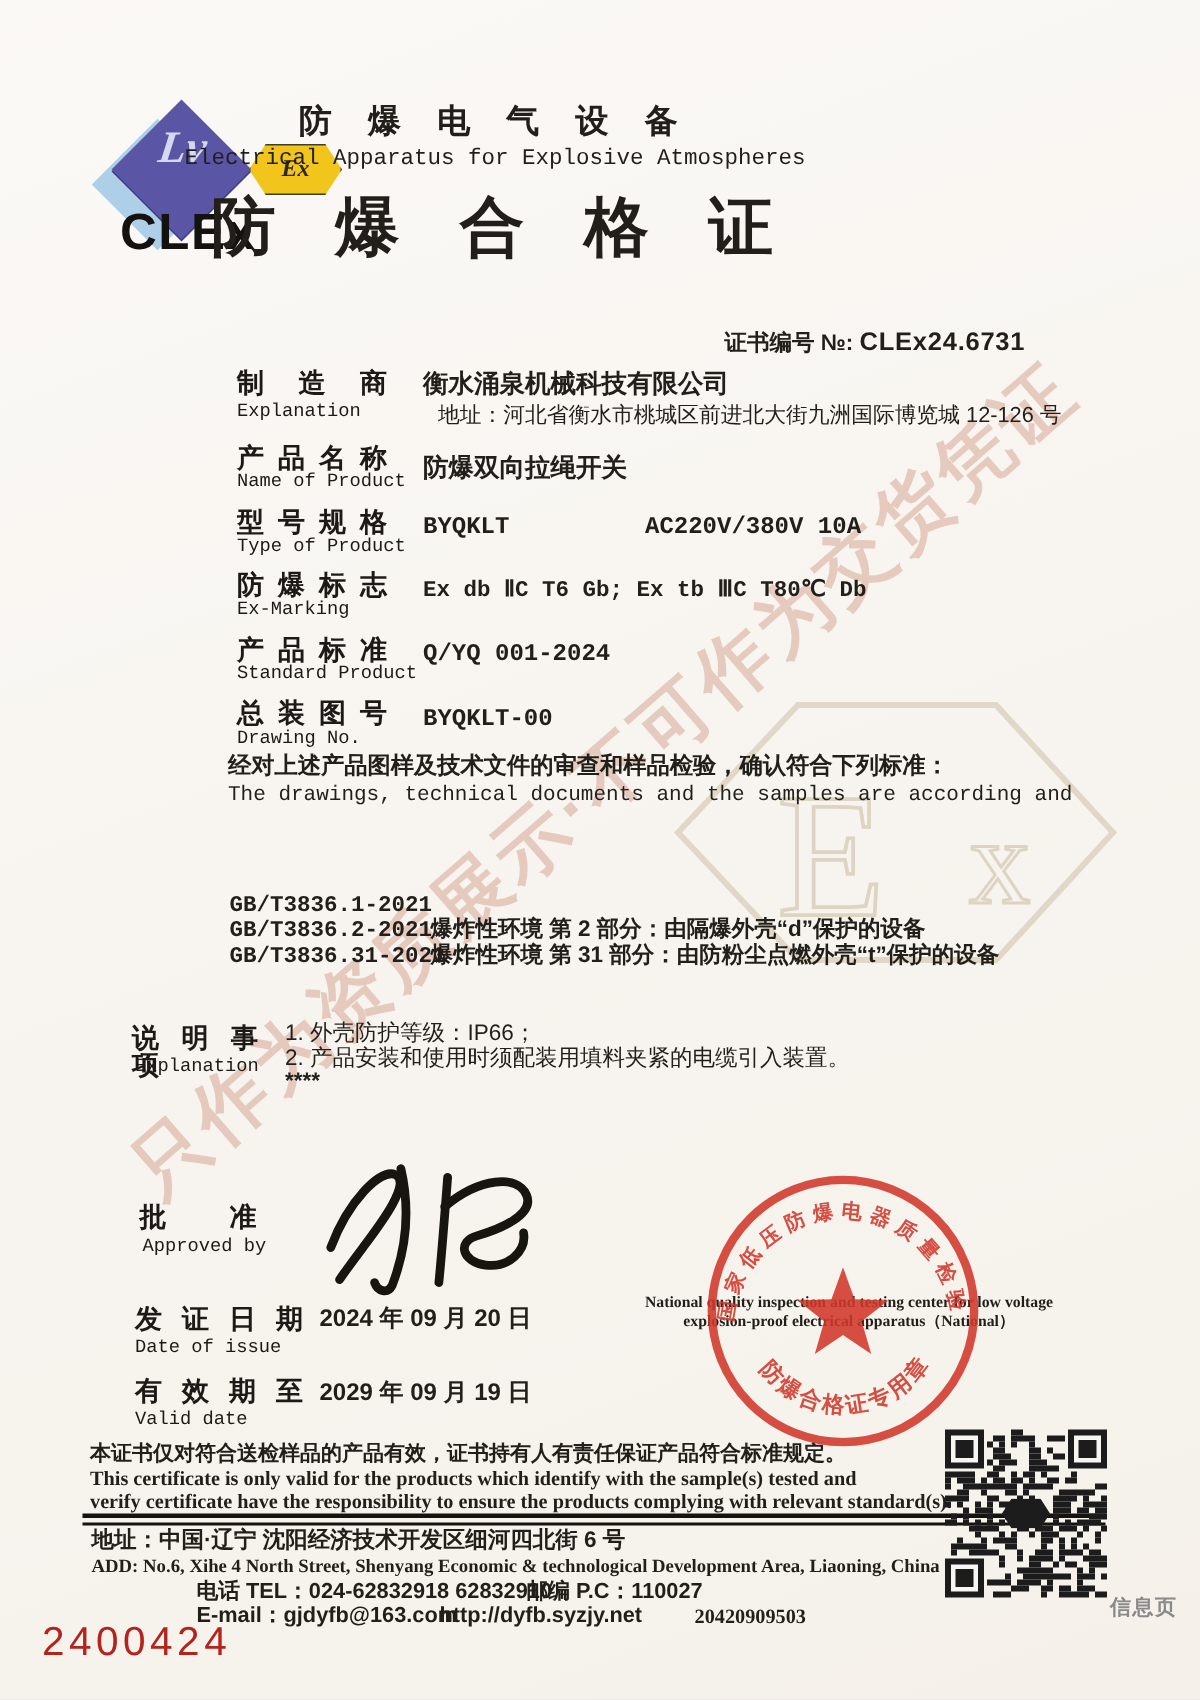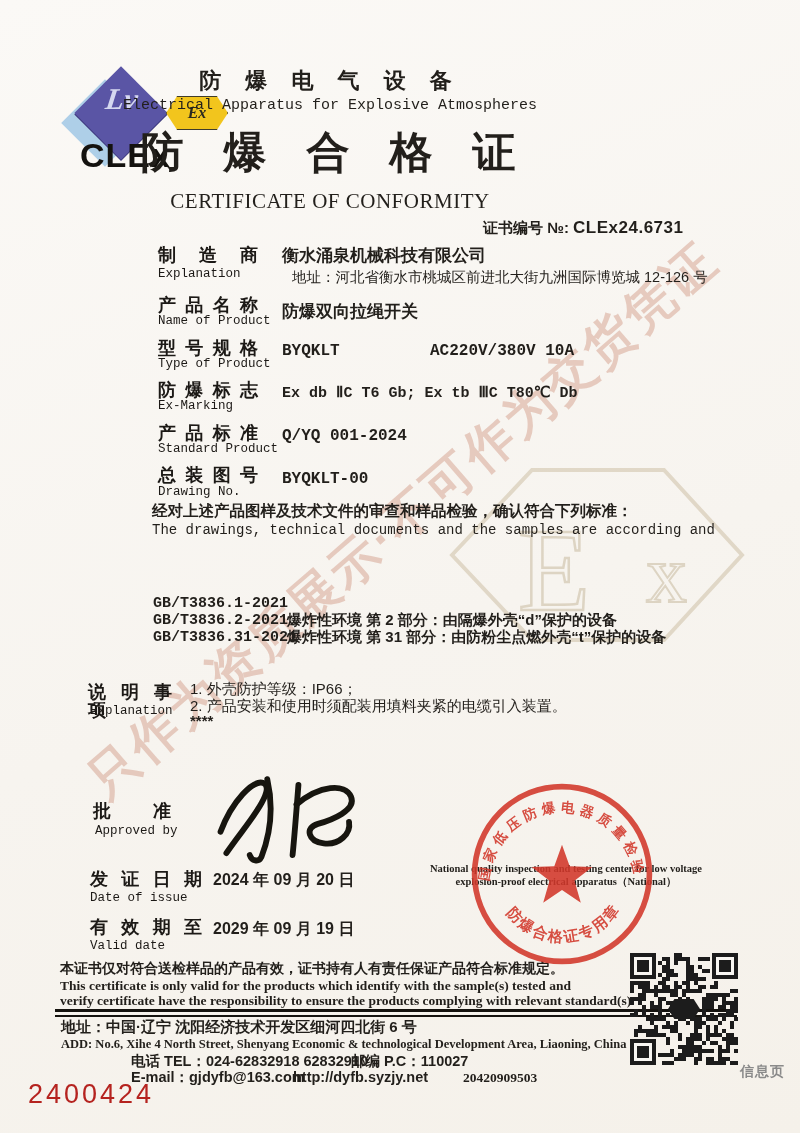--- a/index.html
+++ b/index.html
@@ -88,21 +88,20 @@
     <div class="lg-d1"></div>
     <div class="lg-d2"></div>
     <span class="lg-lv">Lv</span>
     <div class="lg-hex"><span>Ex</span></div>
     <div class="lg-txt">CLEx</div>
   </div>
 
   <div class="abs title-cn">防 爆 电 气 设 备</div>
   <div class="abs title-en">Electrical Apparatus for Explosive Atmospheres</div>
   <div class="abs cert-cn">防 爆 合 格 证</div>
-  <div class="abs cert-en">CERTIFICATE OF CONFORMITY</div>
   <div class="abs cert-no">
     <span>证书编号 №:</span>
     <b>CLEx24.6731</b>
   </div>
 
   <span class="abs lbl-cn" style="left:158px;top:246px;width:100px">制 造 商</span>
   <span class="abs lbl-en" style="left:158px;top:268px">Explanation</span>
   <span class="abs val-cn" style="left:282px;top:245px">衡水涌泉机械科技有限公司</span>
   <span class="abs val-cn2" style="left:292px;top:268px">地址：河北省衡水市桃城区前进北大街九洲国际博览城 12-126 号</span>
 

